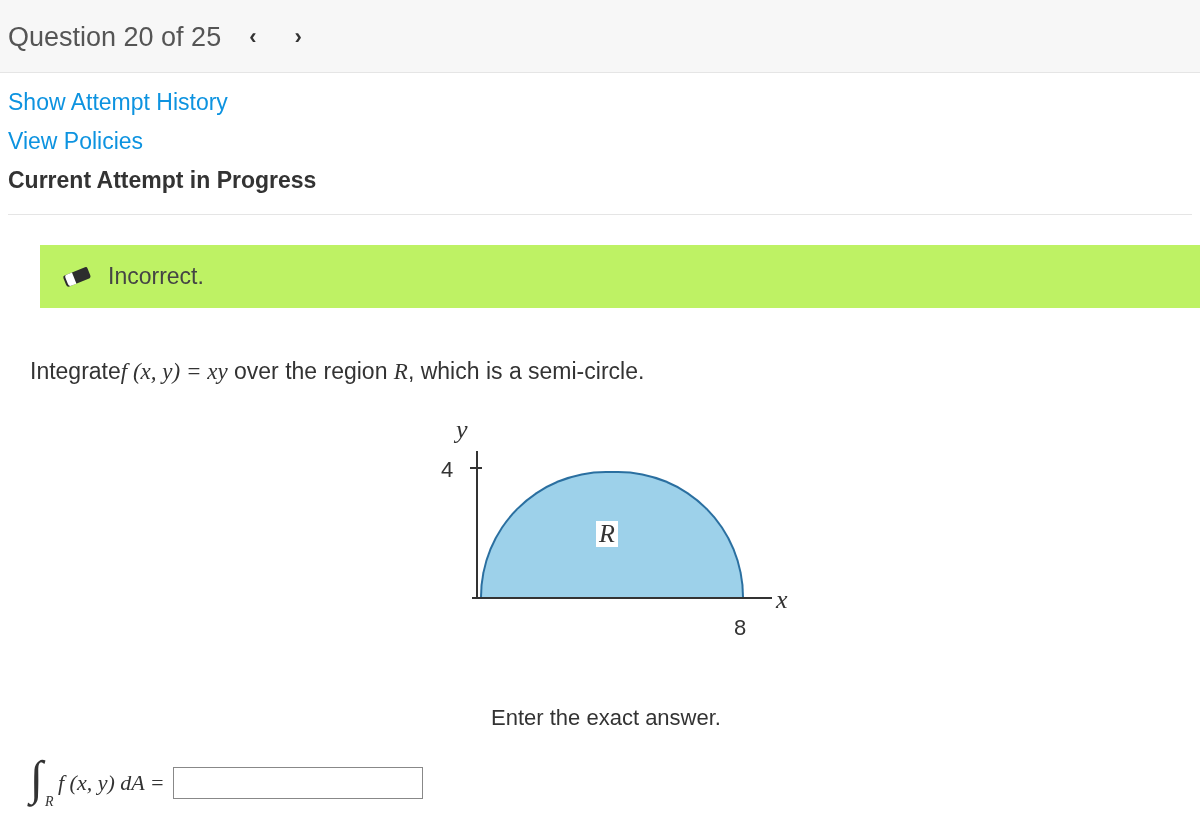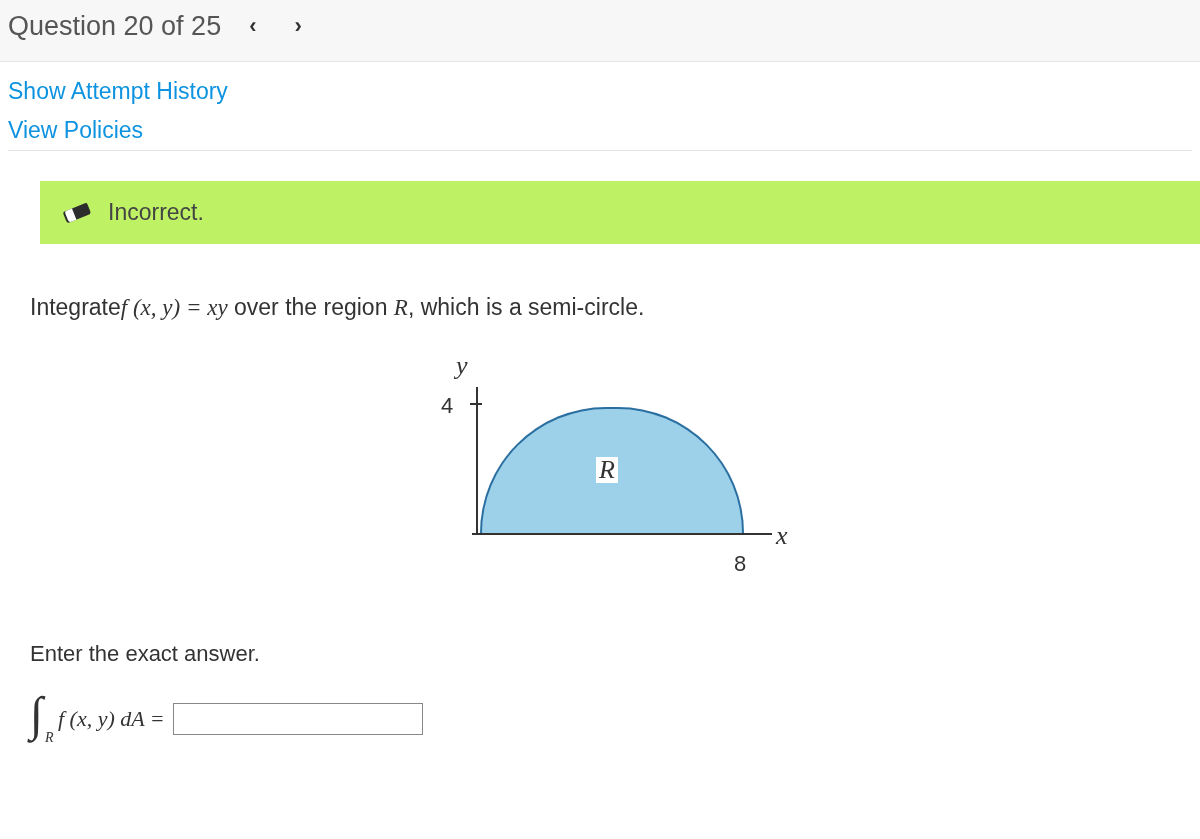--- a/index.html
+++ b/index.html
@@ -5,21 +5,21 @@
   * { box-sizing: border-box; margin: 0; padding: 0; }
   body {
     font-family: "Segoe UI", Arial, sans-serif;
     background: #ffffff;
     color: #333;
     width: 1200px;
   }
   .header {
     background: #f7f7f7;
     border-bottom: 1px solid #e5e5e5;
-    padding: 9px 8px 18px 8px;
+    padding: 20px 8px 18px 8px;
     display: flex;
     align-items: center;
     gap: 18px;
   }
   .header-title {
     font-size: 27px;
     color: #555;
     font-weight: 400;
   }
   .nav-btn {
@@ -178,20 +178,21 @@
     top: 200px;
     font-size: 22px;
     font-family: "Segoe UI", Arial, sans-serif;
     color: #333;
   }
   .answer-prompt {
     font-size: 22px;
     color: #333;
     margin-top: 50px;
     margin-bottom: 36px;
+    text-align: center;
   }
   .answer-row {
     display: flex;
     align-items: center;
     gap: 8px;
     margin-bottom: 20px;
   }
   .integral-block {
     font-family: "Times New Roman", serif;
     font-size: 22px;
@@ -228,20 +229,21 @@
 
 <div class="header">
   <div class="header-title">Question 20 of 25</div>
   <div class="nav-btn">‹</div>
   <div class="nav-btn">›</div>
 </div>
 
 <div class="links-area">
   <div class="link">Show Attempt History</div>
   <div class="link">View Policies</div>
+  <div class="current-attempt">Current Attempt in Progress</div>
 </div>
 
 <hr class="divider">
 
 <div class="status-banner">
   <span class="eraser-icon">
     <span class="body"></span>
     <span class="tip"></span>
   </span>
   <span>Incorrect.</span>

